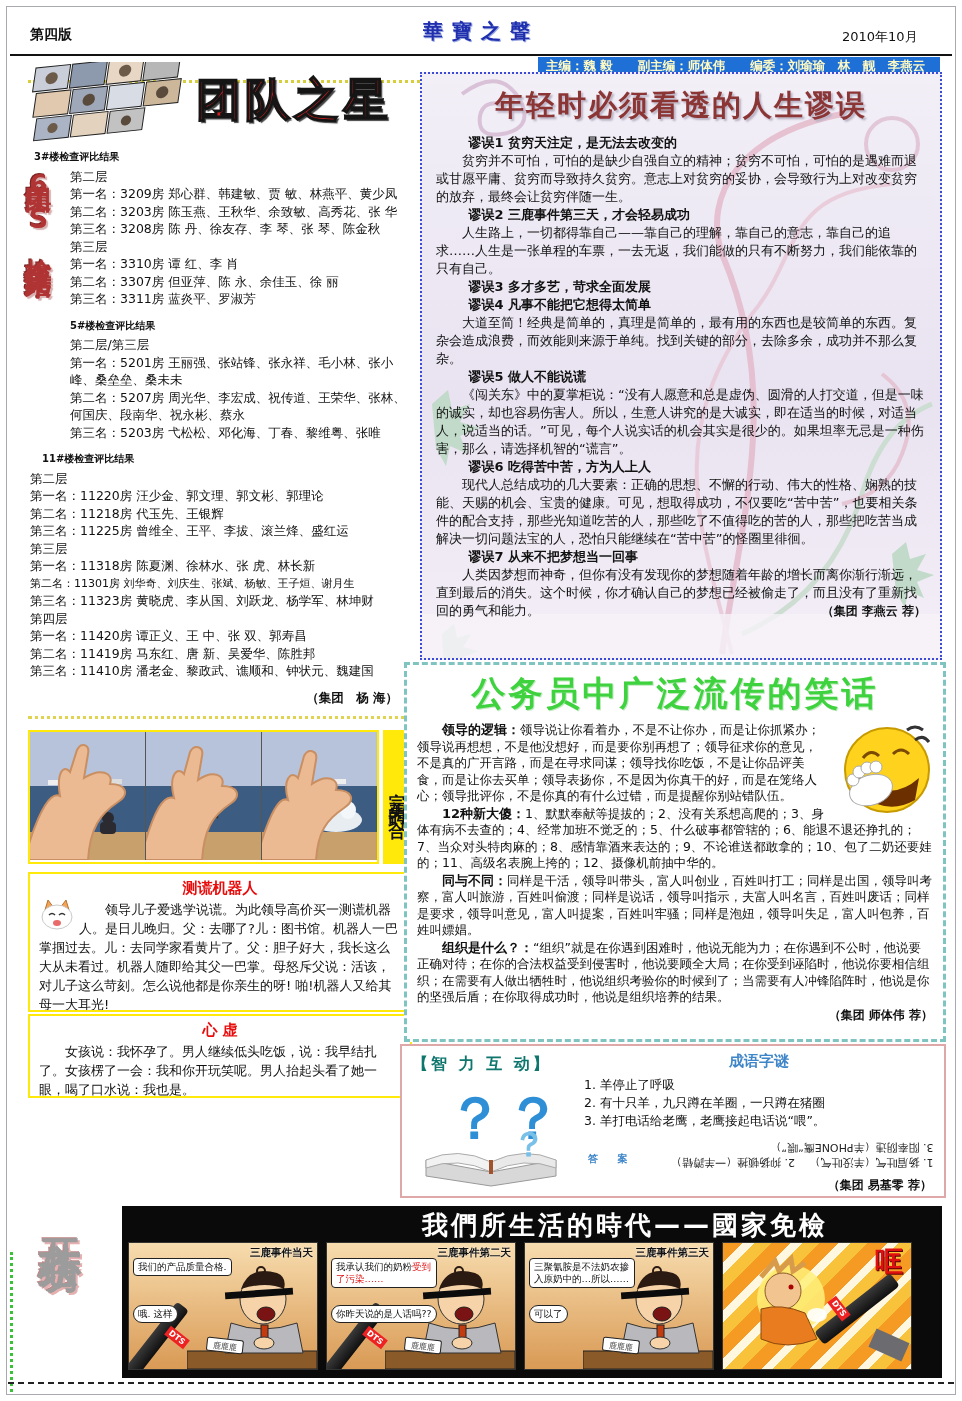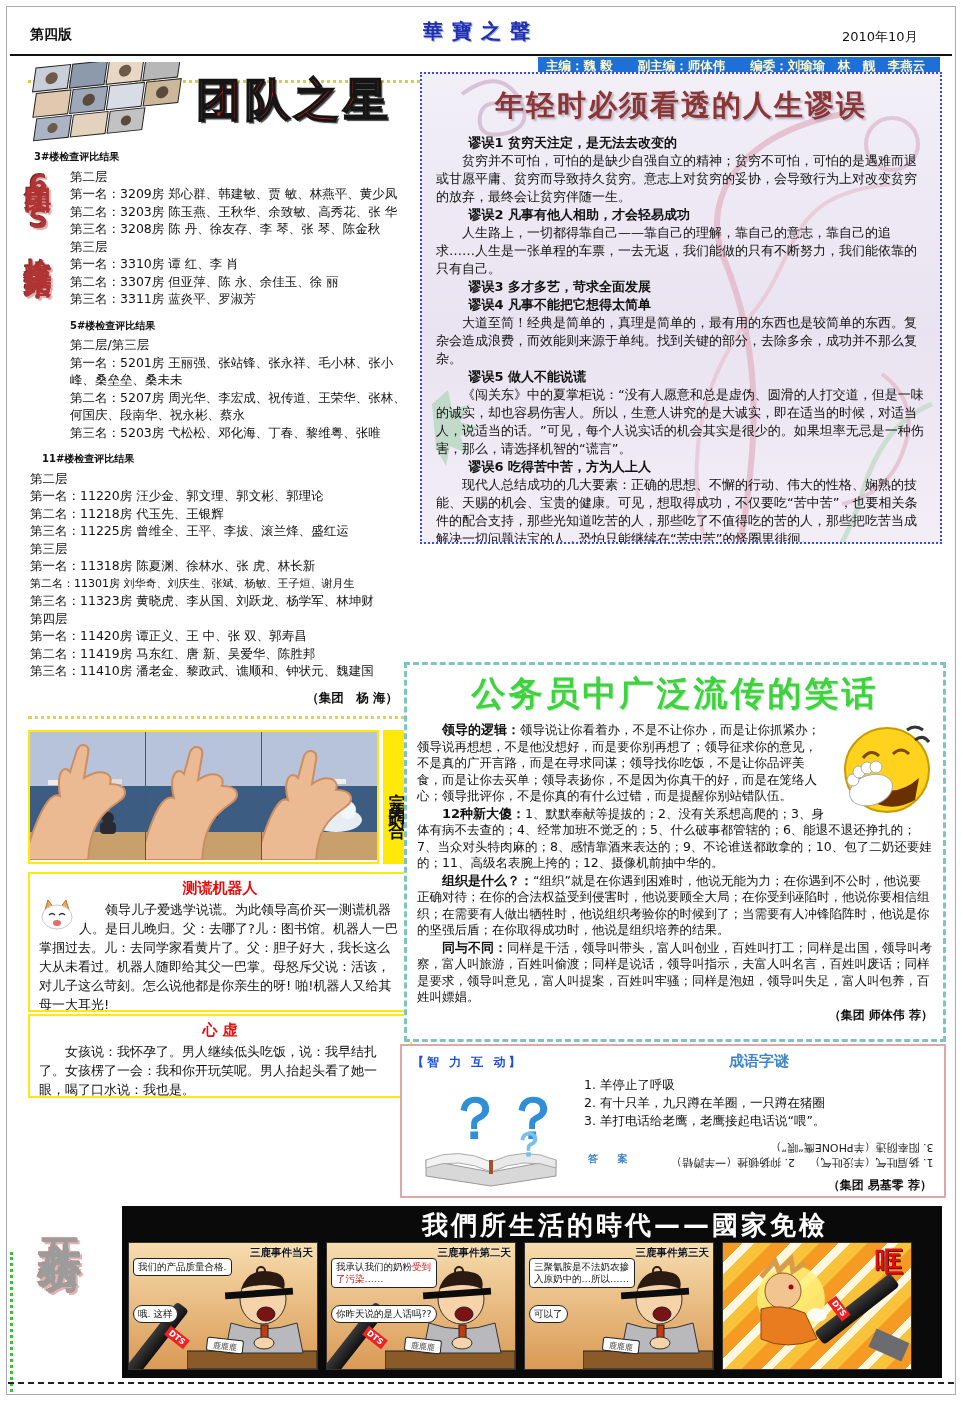--- a/index.html
+++ b/index.html
@@ -47,21 +47,21 @@
   .jbox.pink{border:2px solid #f4b4b4;}
   .jbox h3{color:#e80c0c;text-align:center;font-size:15px;margin:2px 0 2px;}
   .jbox p{font-size:13px;line-height:19px;margin:0;text-indent:2em;}
   .jbox .l-attr{padding-right:4px;}
   .box-lie{top:872px;height:140px;}
   .box-guilty{top:1014px;height:84px;}
   .box-lock{top:1100px;height:104px;}
   .cat{float:left;margin:0 4px 0 0;}
 
   
-  .fbox{position:absolute;left:420px;top:72px;width:522px;height:472px;border:2px dotted #3b4bd8;
+  .fbox{position:absolute;left:420px;top:72px;width:522px;height:588px;border:2px dotted #3b4bd8;
         background:linear-gradient(180deg,#f2eff7 0%,#e9e3f1 55%,#f3eef6 100%);
         box-sizing:border-box;padding:4px 14px;overflow:hidden;}
   .fbox .deco{position:absolute;inset:0;z-index:0;}
   .fbox .content{position:relative;z-index:1;}
   .fbox h2{text-align:center;color:#8b3535;font-size:29px;margin:8px 0 8px;font-weight:900;
            letter-spacing:2px;text-shadow:2px 2px 2px #b9b2c4;}
   .f-h{font-weight:bold;font-size:13px;line-height:18px;text-indent:2.5em;}
   .f-b{font-size:13px;line-height:18px;text-indent:2em;margin:0;}
   .f-attr{text-align:right;font-weight:bold;font-size:12px;margin-top:-17px;}
 
@@ -69,21 +69,21 @@
         background:#fff;box-sizing:border-box;padding:2px 10px;overflow:hidden;}
   .kbox h2{text-align:center;color:#3fd23f;font-size:34px;margin:4px 0 5px;letter-spacing:3px;
            font-weight:900;text-shadow:1px 1px 0 #bfe9bf;}
   .emoji{float:right;width:96px;height:90px;margin:2px 0 4px 8px;}
   .k-p{font-size:12.5px;line-height:16.5px;text-indent:2em;margin:0 0 1px;}
   .k-p b{font-size:13px;}
   .k-attr{text-align:right;font-weight:bold;font-size:12px;}
 
   .rbox{position:absolute;left:400px;top:1044px;width:546px;height:154px;border:2px solid #dfa8a8;
         background:#fff;box-sizing:border-box;padding:6px 10px;overflow:hidden;}
-  .r-tag{position:absolute;left:10px;top:8px;color:#1d4ed8;font-size:12px;font-weight:bold;letter-spacing:3px;}
+  .r-tag{position:absolute;left:10px;top:8px;color:#0f766e;font-size:16px;font-weight:bold;letter-spacing:3px;}
   .r-book{position:absolute;left:14px;top:30px;}
   .r-main{margin-left:172px;}
   .r-title{text-align:center;color:#3f86c8;font-weight:bold;font-size:15px;margin:0 0 5px;}
   .r-item{font-size:12.5px;line-height:18px;}
   .r-ansrow{display:flex;margin-top:10px;}
   .r-anslabel{color:#3f86c8;font-weight:bold;font-size:10px;letter-spacing:8px;margin:12px 6px 0 4px;white-space:nowrap;}
   .r-ans{transform:rotate(180deg);font-size:11px;line-height:15px;flex:1;color:#222;}
   .r-attr{position:absolute;right:12px;bottom:2px;font-weight:bold;font-size:12px;}
 
   
@@ -259,21 +259,21 @@
       <circle cx="470" cy="70" r="26" stroke="#d9aec4" stroke-width="4" fill="none" opacity="0.6"></circle>
       <path d="M10,330 l16,-14 4,20 18,-6 -10,18 20,6 -20,8 8,18 -18,-8 -4,20 -10,-18" fill="#bcd8c4" opacity="0.9"></path>
       <path d="M470,480 l14,-12 4,17 16,-5 -9,16 17,5 -17,7 7,16 -16,-7 -3,17 -9,-16" fill="#bcd8c4" opacity="0.9"></path>
       <path d="M20,560 l12,-10 3,14 14,-4 -8,13 15,4 -15,6 6,14 -14,-6 -3,15 -8,-14" fill="#c4dccb" opacity="0.9"></path>
       <rect x="0" y="540" width="518" height="44" fill="#f6f3f8" opacity="0.8"></rect>
     </svg>
     <div class="content">
       <h2>年轻时必须看透的人生谬误</h2>
       <div class="f-h">谬误1  贫穷天注定，是无法去改变的</div>
       <p class="f-b">贫穷并不可怕，可怕的是缺少自强自立的精神；贫穷不可怕，可怕的是遇难而退或甘愿平庸、贫穷而导致持久贫穷。意志上对贫穷的妥协，会导致行为上对改变贫穷的放弃，最终会让贫穷伴随一生。</p>
-      <div class="f-h">谬误2  凡事有他人相助，才会轻易成功</div>
+      <div class="f-h">谬误2  三鹿事件第三天，才会轻易成功</div>
       <p class="f-b">人生路上，一切都得靠自己——靠自己的理解，靠自己的意志，靠自己的追求……人生是一张单程的车票，一去无返，我们能做的只有不断努力，我们能依靠的只有自己。</p>
       <div class="f-h">谬误3  多才多艺，苛求全面发展</div>
       <div class="f-h">谬误4  凡事不能把它想得太简单</div>
       <p class="f-b">大道至简！经典是简单的，真理是简单的，最有用的东西也是较简单的东西。复杂会造成浪费，而效能则来源于单纯。找到关键的部分，去除多余，成功并不那么复杂。</p>
       <div class="f-h">谬误5  做人不能说谎</div>
       <p class="f-b">《闯关东》中的夏掌柜说：“没有人愿意和总是虚伪、圆滑的人打交道，但是一味的诚实，却也容易伤害人。所以，生意人讲究的是大诚实，即在适当的时候，对适当人，说适当的话。”可见，每个人说实话的机会其实是很少的。如果坦率无忌是一种伤害，那么，请选择机智的“谎言”。</p>
       <div class="f-h">谬误6  吃得苦中苦，方为人上人</div>
       <p class="f-b">现代人总结成功的几大要素：正确的思想、不懈的行动、伟大的性格、娴熟的技能、天赐的机会、宝贵的健康。可见，想取得成功，不仅要吃“苦中苦”，也要相关条件的配合支持，那些光知道吃苦的人，那些吃了不值得吃的苦的人，那些把吃苦当成解决一切问题法宝的人，恐怕只能继续在“苦中苦”的怪圈里徘徊。</p>
       <div class="f-h">谬误7 从来不把梦想当一回事</div>
       <p class="f-b">人类因梦想而神奇，但你有没有发现你的梦想随着年龄的增长而离你渐行渐远，直到最后的消失。这个时候，你才确认自己的梦想已经被偷走了，而且没有了重新找回的勇气和能力。</p>
@@ -290,22 +290,22 @@
       <path d="M20,48 q30,34 62,6 L78,76 q-28,16 -54,-6 Z" fill="#6b2f00"></path>
       <ellipse cx="34" cy="66" rx="22" ry="15" fill="#fff" stroke="#aaa" transform="rotate(-18 34 66)"></ellipse>
       <circle cx="16" cy="56" r="6" fill="#fff" stroke="#aaa"></circle>
         <circle cx="22" cy="48" r="6" fill="#fff" stroke="#aaa"></circle>
       <circle cx="30" cy="44" r="6" fill="#fff" stroke="#aaa"></circle>
         <circle cx="39" cy="43" r="6" fill="#fff" stroke="#aaa"></circle>
       <path d="M70,6 q8,-6 16,0 M78,16 q8,-6 14,2" stroke="#333" stroke-width="3" fill="none"></path>
     </svg>
     <p class="k-p"><b>领导的逻辑：</b><span>领导说让你看着办，不是不让你办，而是让你抓紧办；领导说再想想，不是他没想好，而是要你别再想了；领导征求你的意见，不是真的广开言路，而是在寻求同谋；领导找你吃饭，不是让你品评美食，而是让你去买单；领导表扬你，不是因为你真干的好，而是在笼络人心；领导批评你，不是你真的有什么过错，而是提醒你别站错队伍。</span></p>
     <p class="k-p"><b>12种新大傻：</b><span>1、默默奉献等提拔的；2、没有关系想高爬的；3、身体有病不去查的；4、经常加班不觉乏的；5、什么破事都管辖的；6、能退不退还挣扎的；7、当众对头特肉麻的；8、感情靠酒来表达的；9、不论谁送都敢拿的；10、包了二奶还要娃的；11、高级名表腕上挎的；12、摄像机前抽中华的。</span></p>
+    <p class="k-p"><b>同与不同：</b><span>同样是干活，领导叫带头，富人叫创业，百姓叫打工；同样是出国，领导叫考察，富人叫旅游，百姓叫偷渡；同样是说话，领导叫指示，夫富人叫名言，百姓叫废话；同样是要求，领导叫意见，富人叫提案，百姓叫牢骚；同样是泡妞，领导叫失足，富人叫包养，百姓叫嫖娼。</span></p>
     <p class="k-p"><b>组织是什么？：</b><span>“组织”就是在你遇到困难时，他说无能为力；在你遇到不公时，他说要正确对待；在你的合法权益受到侵害时，他说要顾全大局；在你受到诬陷时，他说你要相信组织；在需要有人做出牺牲时，他说组织考验你的时候到了；当需要有人冲锋陷阵时，他说是你的坚强后盾；在你取得成功时，他说是组织培养的结果。</span></p>
-    <p class="k-p"><b>同与不同：</b><span>同样是干活，领导叫带头，富人叫创业，百姓叫打工；同样是出国，领导叫考察，富人叫旅游，百姓叫偷渡；同样是说话，领导叫指示，夫富人叫名言，百姓叫废话；同样是要求，领导叫意见，富人叫提案，百姓叫牢骚；同样是泡妞，领导叫失足，富人叫包养，百姓叫嫖娼。</span></p>
     <div class="k-attr">（集团  师体伟  荐）</div>
   </div>
 
   <div class="rbox">
     <div class="r-tag">【智 力 互 动】</div>
     <svg class="r-book" width="150" height="112" viewBox="0 0 150 112">
       <path d="M10,84 L75,96 L140,84 L140,100 L75,110 L10,100 Z" fill="#d8d8d8" stroke="#999"></path>
       <path d="M10,84 Q42,70 75,86 L75,96 Q42,80 10,92 Z" fill="#f2f2f2" stroke="#aaa"></path>
       <path d="M140,84 Q108,70 75,86 L75,96 Q108,80 140,92 Z" fill="#e9e9e9" stroke="#aaa"></path>
       <rect x="73" y="84" width="4" height="14" fill="#a0522d"></rect>

